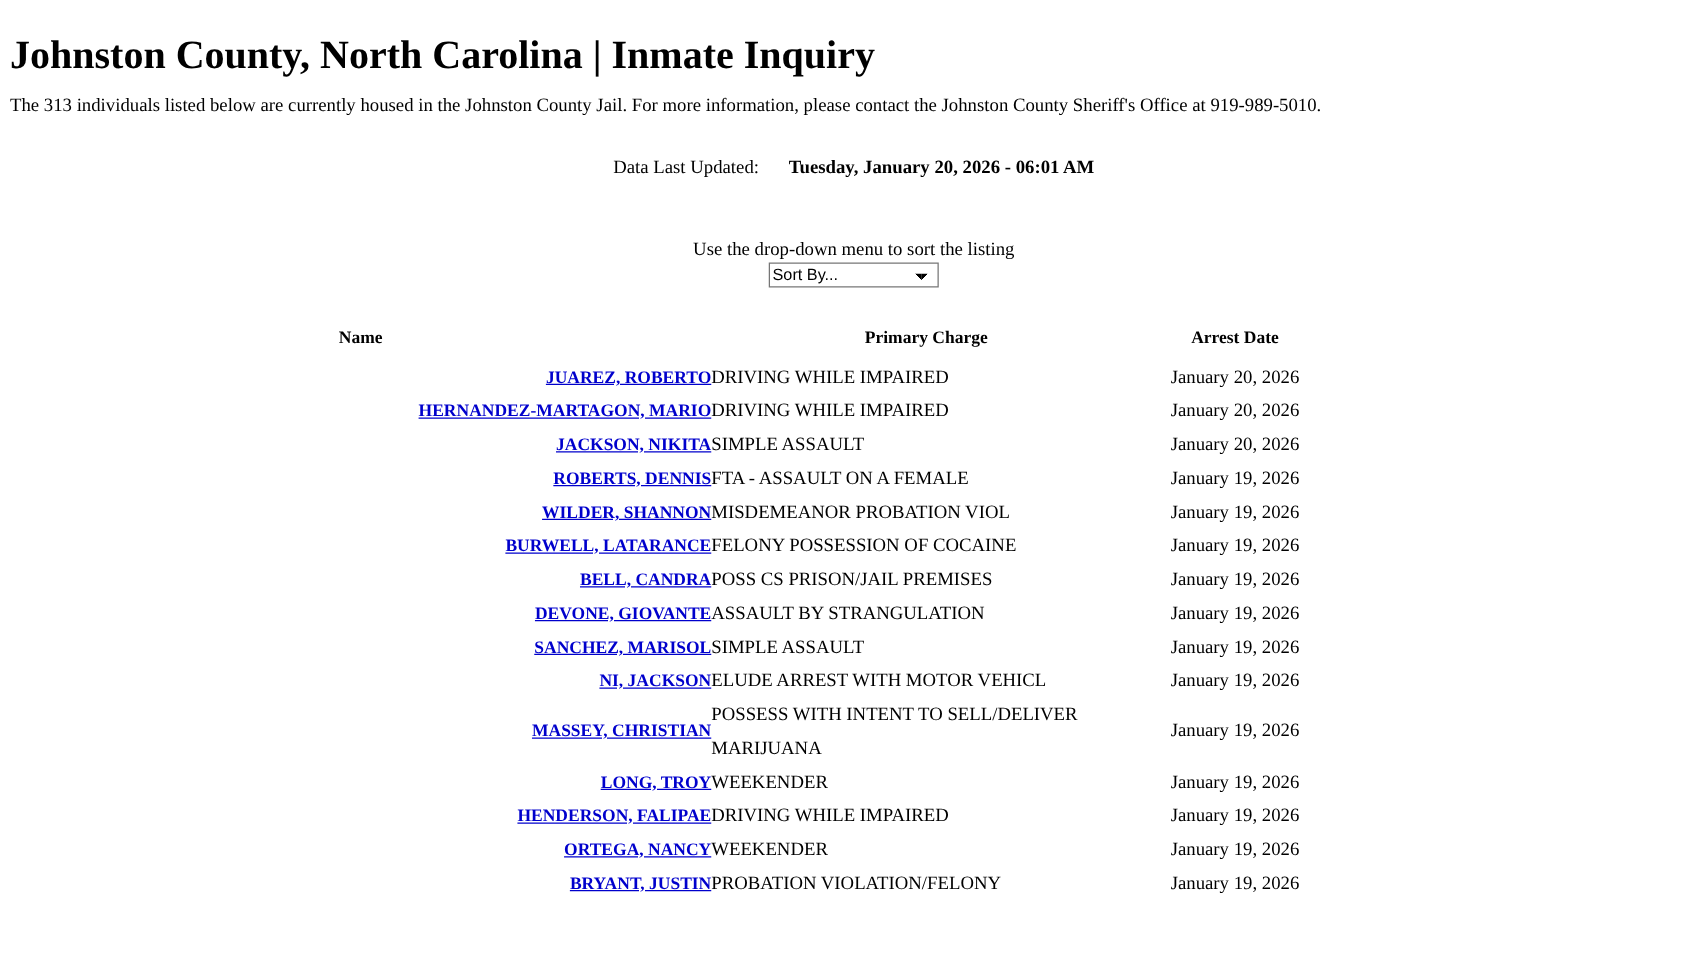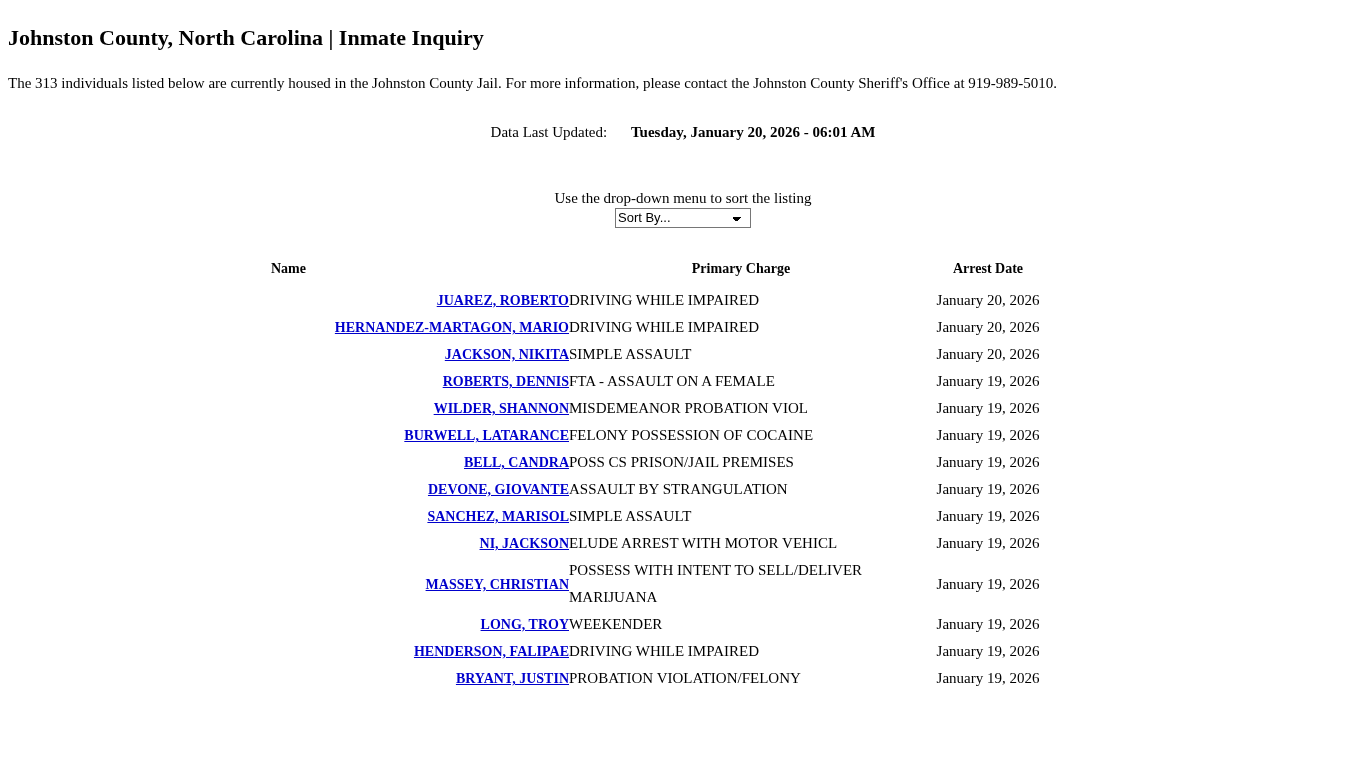--- a/index.html
+++ b/index.html
@@ -13,29 +13,29 @@
     height: 768px;
     overflow: hidden;
     font-family: "Liberation Serif", "DejaVu Serif", serif;
     font-size: 16px;
     color: #000000;
     padding: 8px;
     box-sizing: border-box;
   }
   h1#page-title {
     font-family: "Liberation Serif", "DejaVu Serif", serif;
-    font-size: 22px;
+    font-size: 32px;
     font-weight: bold;
     margin: 17px 0 0 0;
     line-height: 1.15;
     letter-spacing: 0;
   }
   p.intro {
     font-size: 15px;
-    margin: 24px 0 0 0;
+    margin: 14px 0 0 0;
     line-height: 1.2;
   }
   p.updated {
     font-size: 15px;
     text-align: center;
     margin: 31px 0 0 0;
     line-height: 1.2;
   }
   p.updated .stamp {
     font-weight: bold;
@@ -225,19 +225,25 @@
         <td class="col-date">January 19, 2026</td>
         <td class="col-pad"></td>
       </tr>
       <tr>
         <td class="col-name"><a href="#">HENDERSON, FALIPAE</a></td>
         <td class="col-charge">DRIVING WHILE IMPAIRED</td>
         <td class="col-date">January 19, 2026</td>
         <td class="col-pad"></td>
       </tr>
       <tr>
+        <td class="col-name"><a href="#">ORTEGA, NANCY</a></td>
+        <td class="col-charge">WEEKENDER</td>
+        <td class="col-date">January 19, 2026</td>
+        <td class="col-pad"></td>
+      </tr>
+      <tr>
         <td class="col-name"><a href="#">BRYANT, JUSTIN</a></td>
         <td class="col-charge">PROBATION VIOLATION/FELONY</td>
         <td class="col-date">January 19, 2026</td>
         <td class="col-pad"></td>
       </tr>
     </tbody>
 </table>
 
 </body></html>

